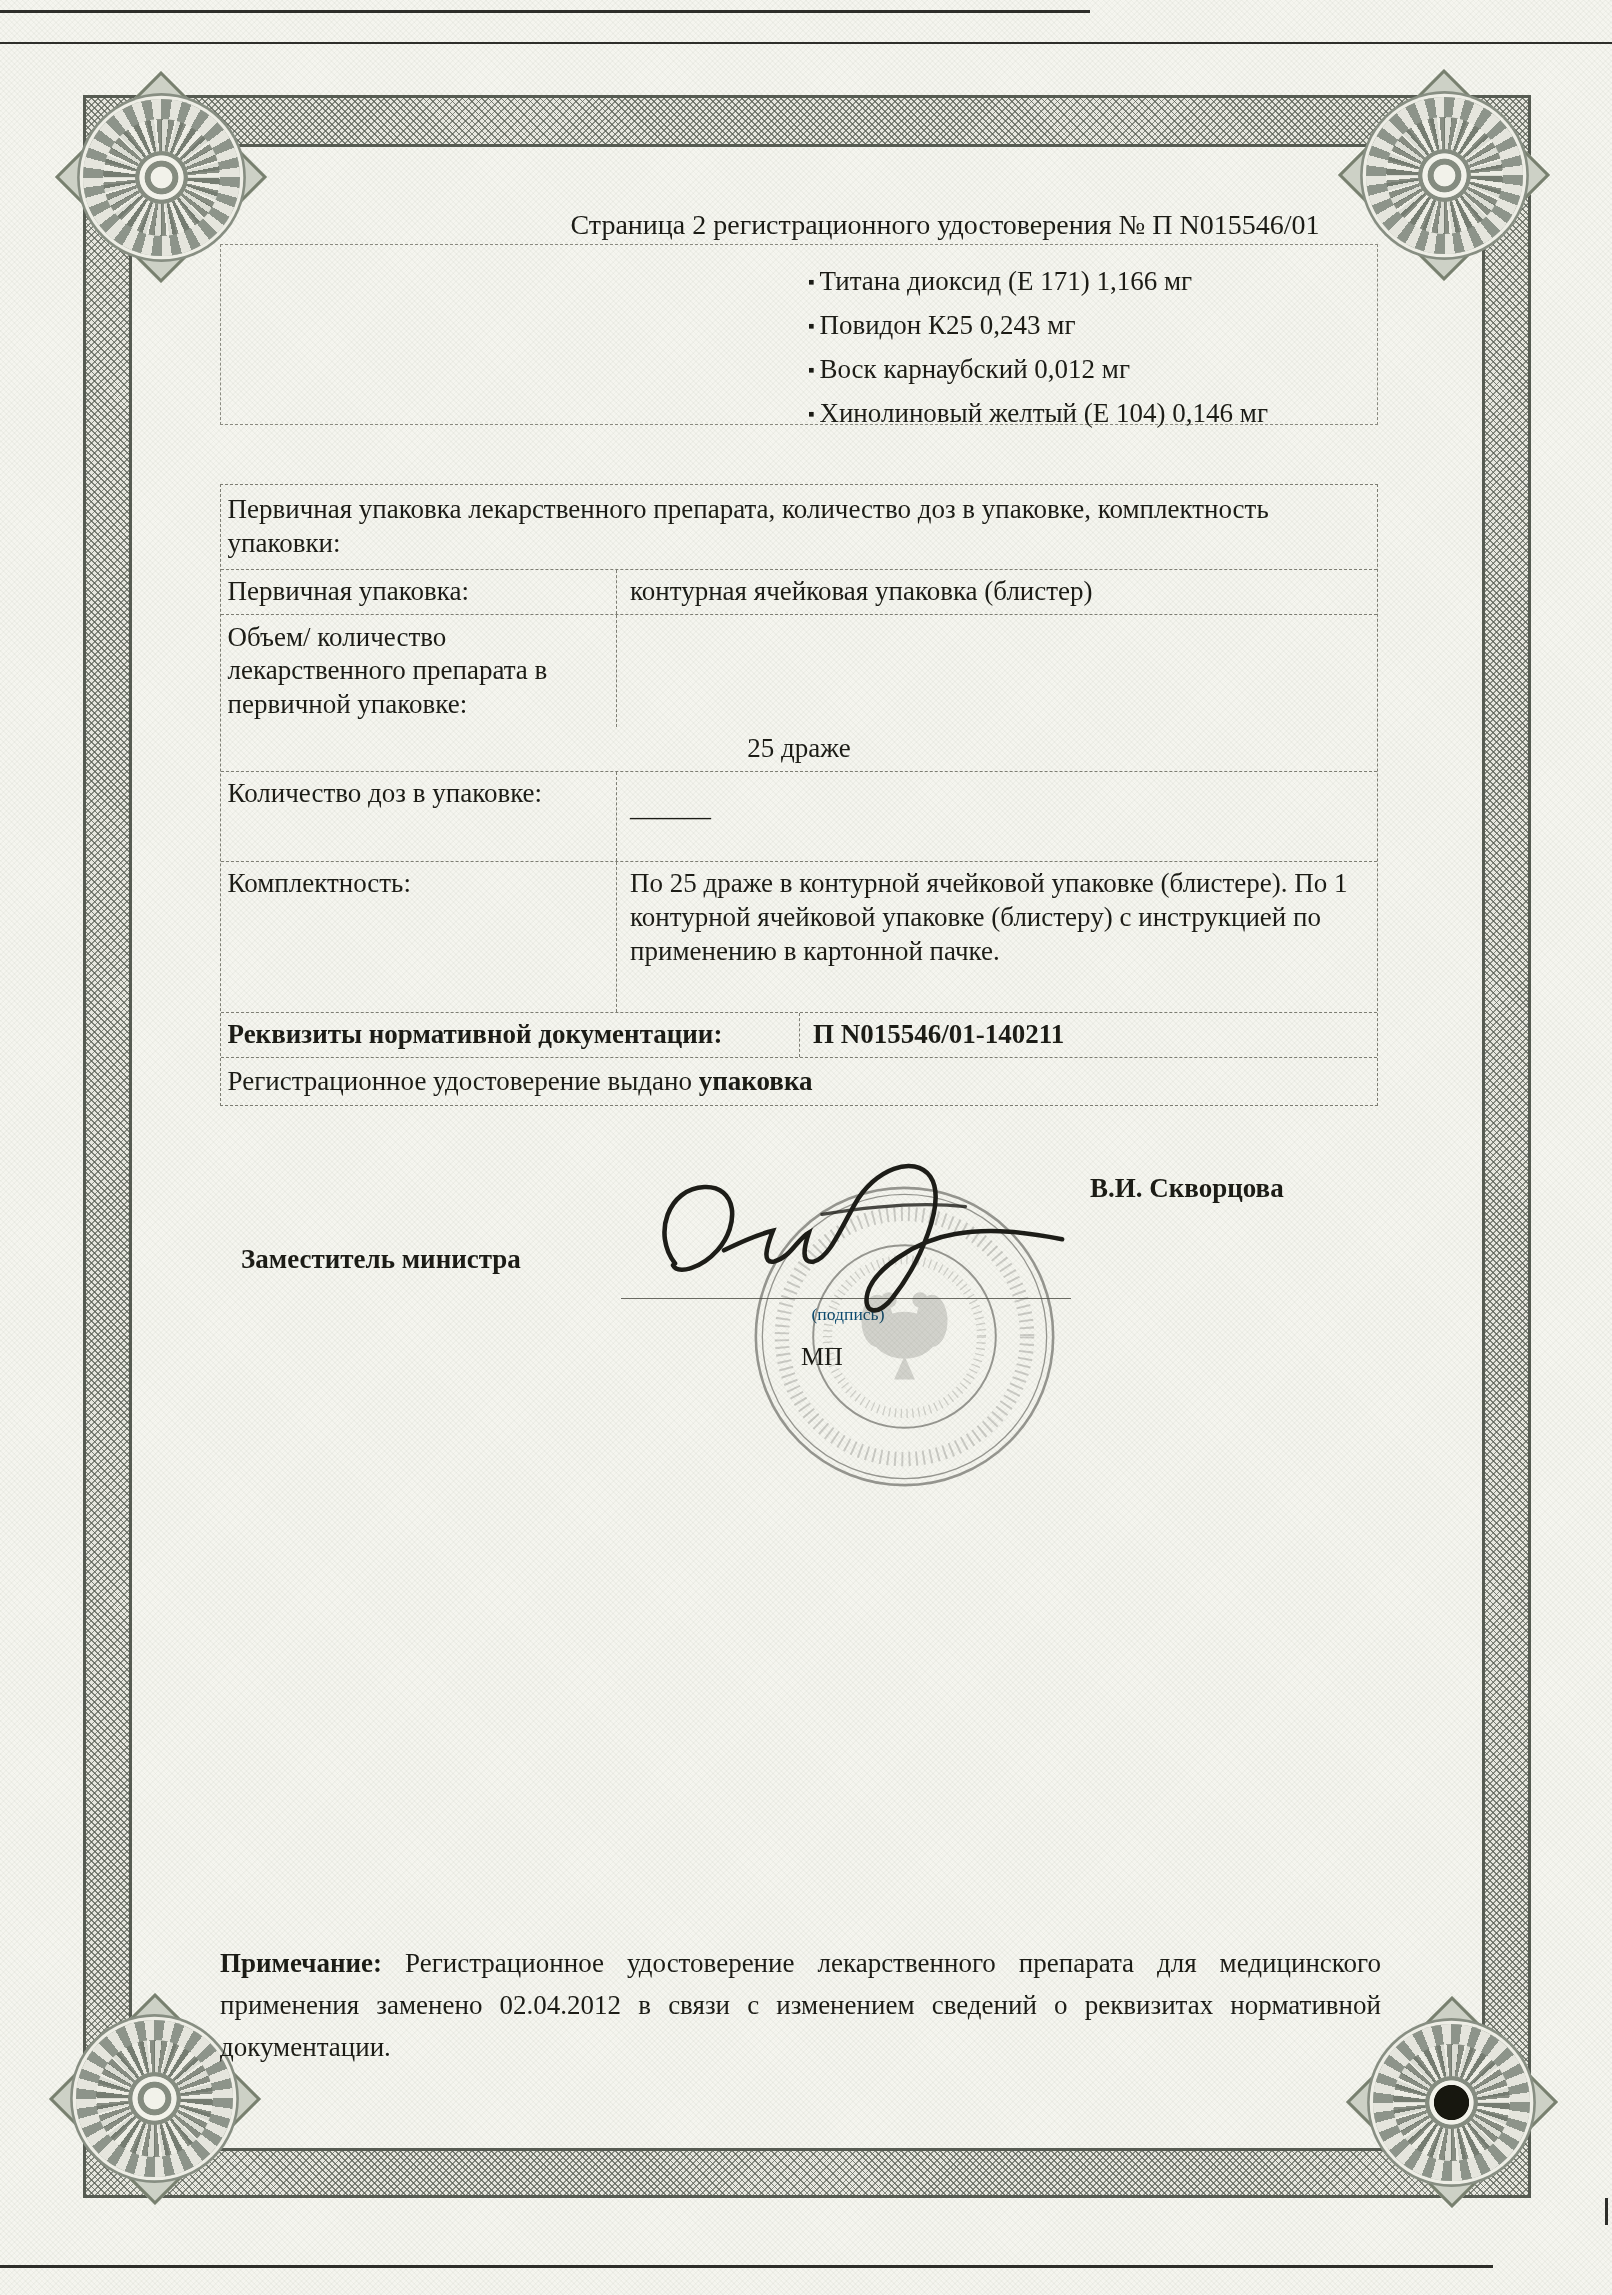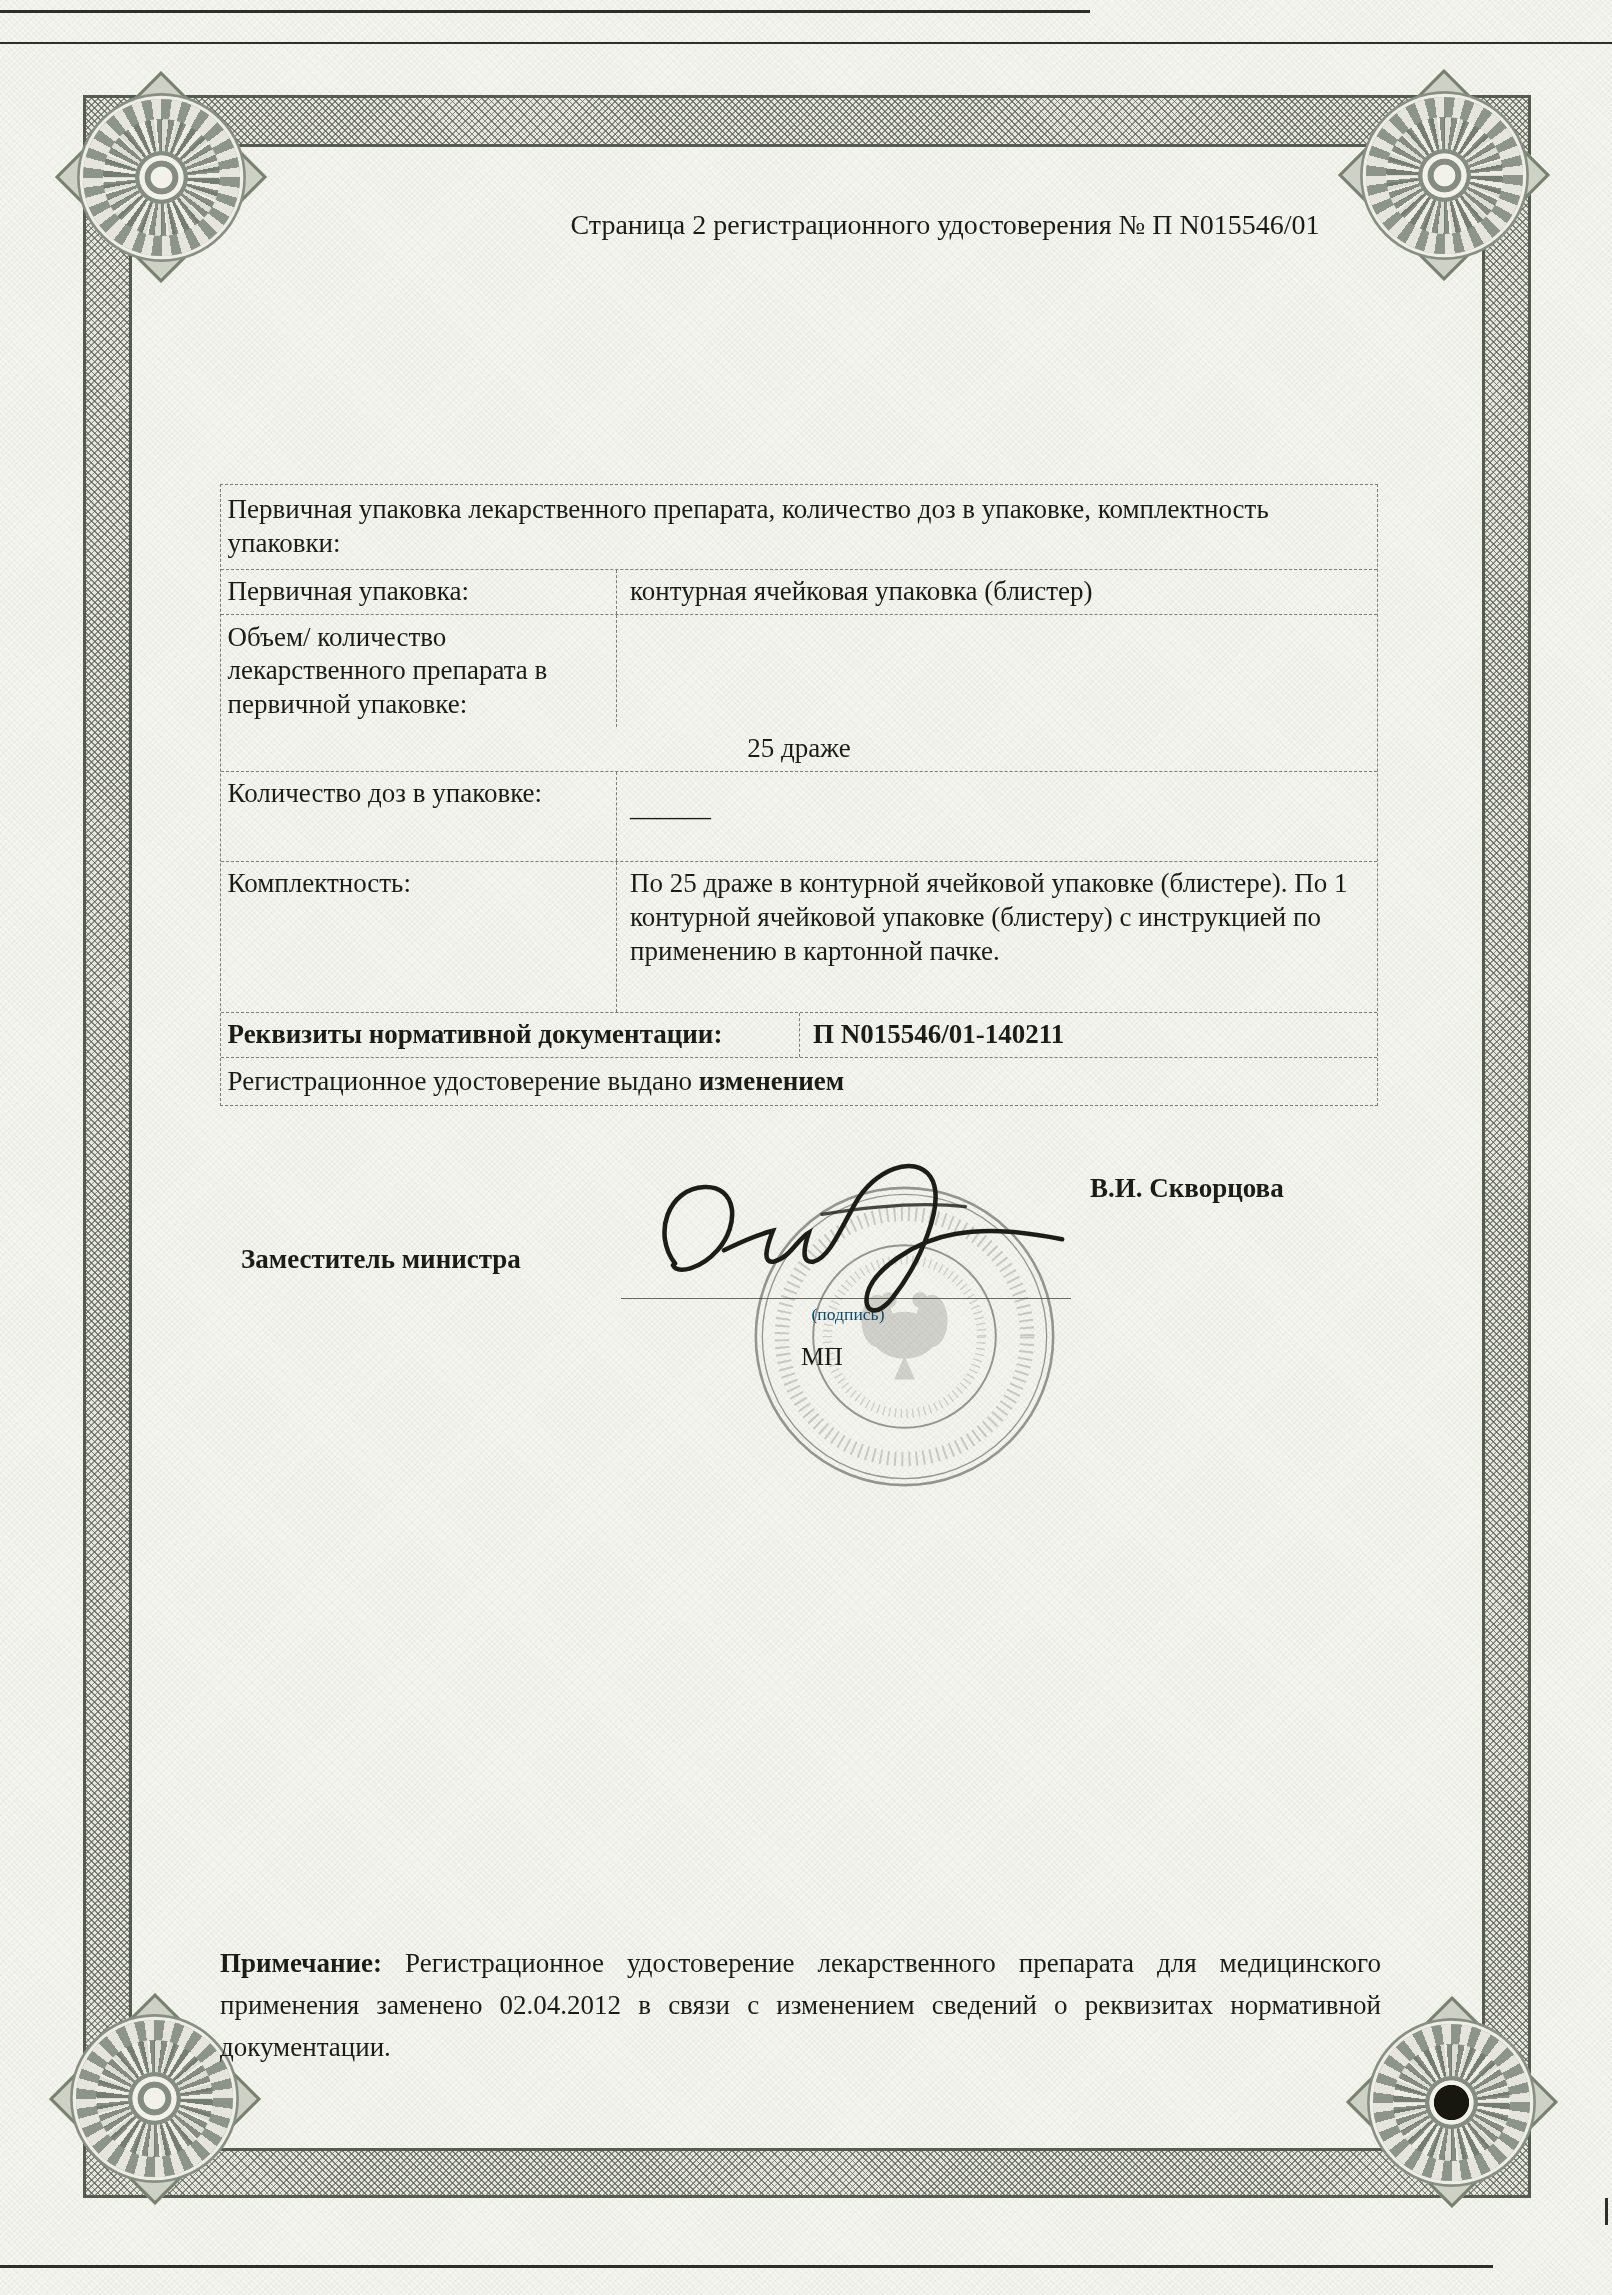--- a/index.html
+++ b/index.html
@@ -128,20 +128,26 @@
 <div class="rosette" style="left:1366px; top:97px;"></div>
 <div class="rosette-back" style="left:80px; top:2024px;"></div>
 <div class="rosette" style="left:76px; top:2020px;"></div>
 <div class="rosette-back" style="left:1377px; top:2027px;"></div>
 <div class="rosette dark-center" style="left:1373px; top:2024px;"></div>
 
 <div class="content">
 
   <div class="page-header">Страница 2  регистрационного удостоверения № П N015546/01</div>
 
+  <div class="excipients-box">
+    <div class="exc-item">Титана диоксид (Е 171) 1,166 мг</div>
+    <div class="exc-item">Повидон К25 0,243 мг</div>
+    <div class="exc-item">Воск карнаубский 0,012 мг</div>
+    <div class="exc-item">Хинолиновый желтый (Е 104) 0,146 мг</div>
+  </div>
 
   <div class="pack-table">
     <div class="t-title">Первичная упаковка лекарственного препарата, количество доз в упаковке, комплектность упаковки:</div>
 
     <div class="t-row r1">
       <div class="cell-l">Первичная упаковка:</div>
       <div class="cell-r center">контурная ячейковая упаковка (блистер)</div>
     </div>
 
     <div class="t-row r2">
@@ -158,21 +164,21 @@
       <div class="cell-l">Комплектность:</div>
       <div class="cell-r">По 25 драже в контурной ячейковой упаковке (блистере). По 1 контурной ячейковой упаковке (блистеру) с инструкцией по применению в картонной пачке.</div>
     </div>
 
     <div class="t-row r5">
       <div class="cell-l wide bold">Реквизиты нормативной документации:</div>
       <div class="cell-r bold">П N015546/01-140211</div>
     </div>
 
     <div class="t-validity">
-      <span>Регистрационное удостоверение выдано </span><span class="bold">изменением</span>
+      <span>Регистрационное удостоверение выдано </span><span class="bold">упаковка</span>
     </div>
   </div>
 
   <div class="sig-role">Заместитель министра</div>
   <div class="sig-name">В.И. Скворцова</div>
   <div class="sig-line"></div>
   <div class="sig-caption">(подпись)</div>
   <div class="seal-label">МП</div>
 
   <svg class="sig-svg" width="470" height="196" viewBox="0 0 720 300">

